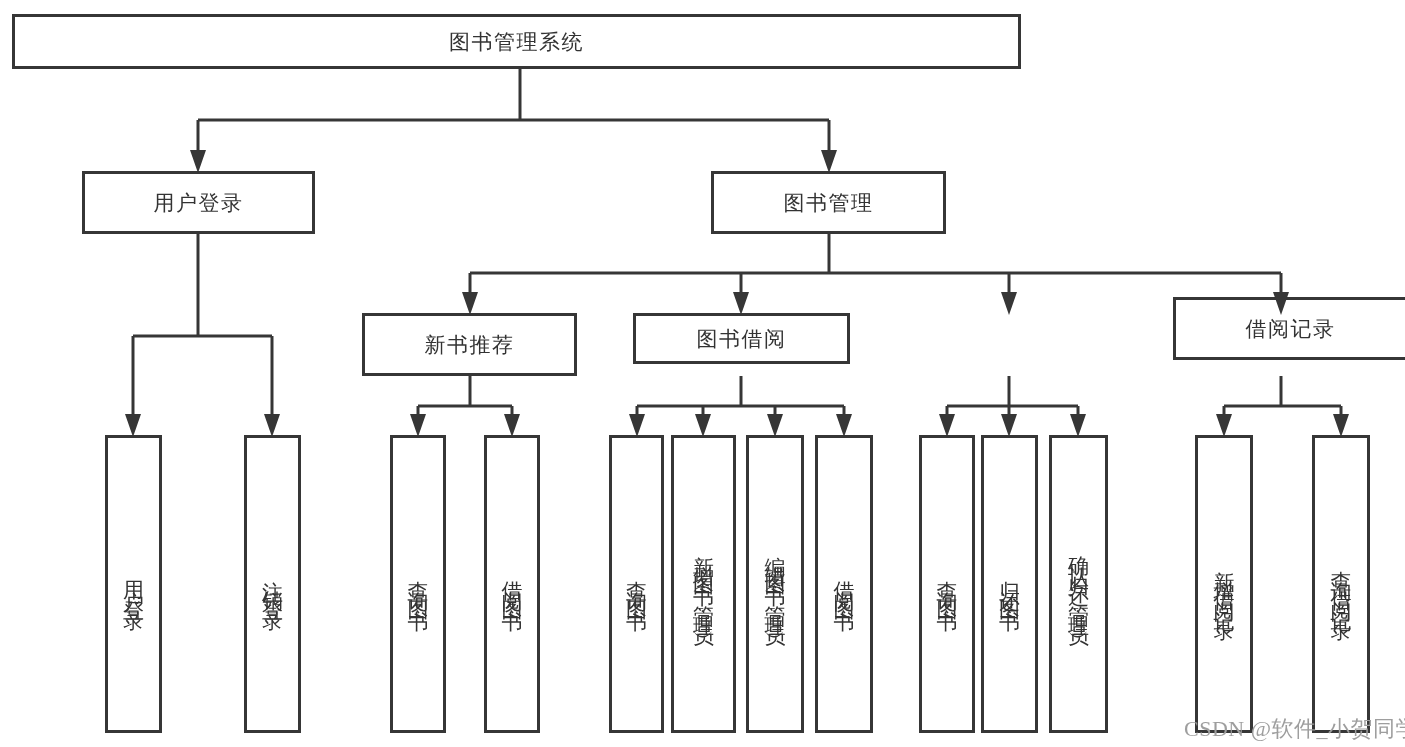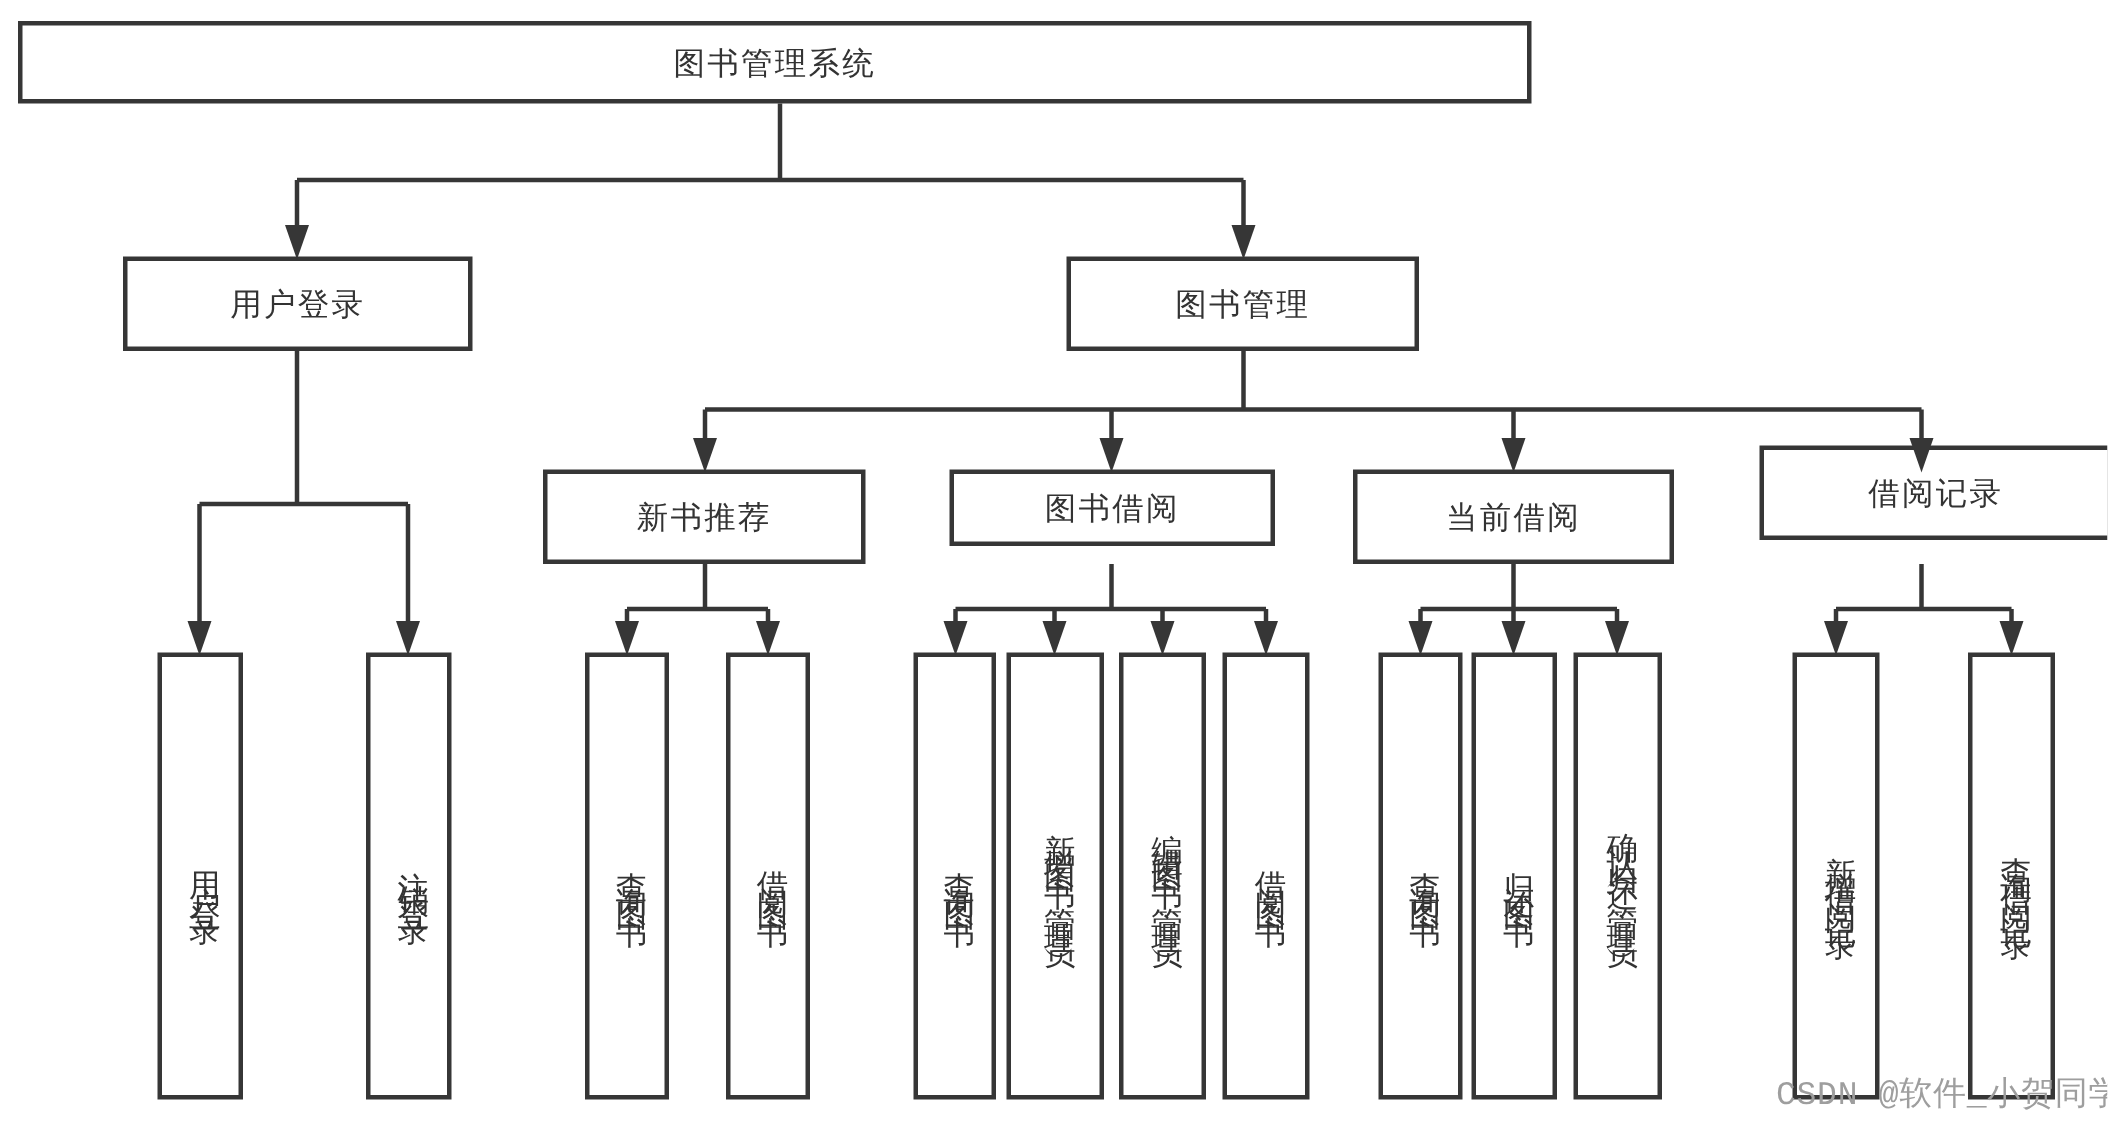--- a/index.html
+++ b/index.html
@@ -1,18 +1,18 @@
 <!DOCTYPE html>
 <html><head>
 <meta charset="utf-8">
 <style>
   html,body{margin:0;padding:0;background:#fff;}
   .canvas{
     position:relative;width:1405px;height:747px;overflow:hidden;background:var(--page-bg,#fff);
-    font-family:Liberation Mono, monospace;
+    font-family:Liberation Serif, serif;
     text-align:right;
   }
   .node{
     position:absolute;box-sizing:border-box;background:var(--box-bg,#fff);
     border:3px solid var(--line,#363636);display:flex;align-items:center;justify-content:center;
     color:var(--text,#333);font-size:21px;z-index:1;
   }
   .node.h span{letter-spacing:1.5px;white-space:nowrap;}
   .node.v span{
     writing-mode:vertical-rl;text-orientation:mixed;
@@ -38,23 +38,20 @@
   </div>
   <div class="node h" style="left:711px;top:171px;width:235px;height:63px">
     <span>图书管理</span>
   </div>
 
   <div class="node h" style="left:362px;top:313px;width:215px;height:63px">
     <span>新书推荐</span>
   </div>
   <div class="node h" style="left:633px;top:313px;width:217px;height:51px">
     <span>图书借阅</span>
-  </div>
-  <div class="node h" style="left:902px;top:313px;width:214px;height:63px">
-    <span>当前借阅</span>
   </div>
   <div class="node h" style="left:1173px;top:297px;width:235px;height:63px">
     <span>借阅记录</span>
   </div>
 
   <div class="node v" style="left:105px;top:435px;width:57px;height:298px">
     <span>用户登录</span>
   </div>
   <div class="node v" style="left:244px;top:435px;width:57px;height:298px">
     <span>注销登录</span>

